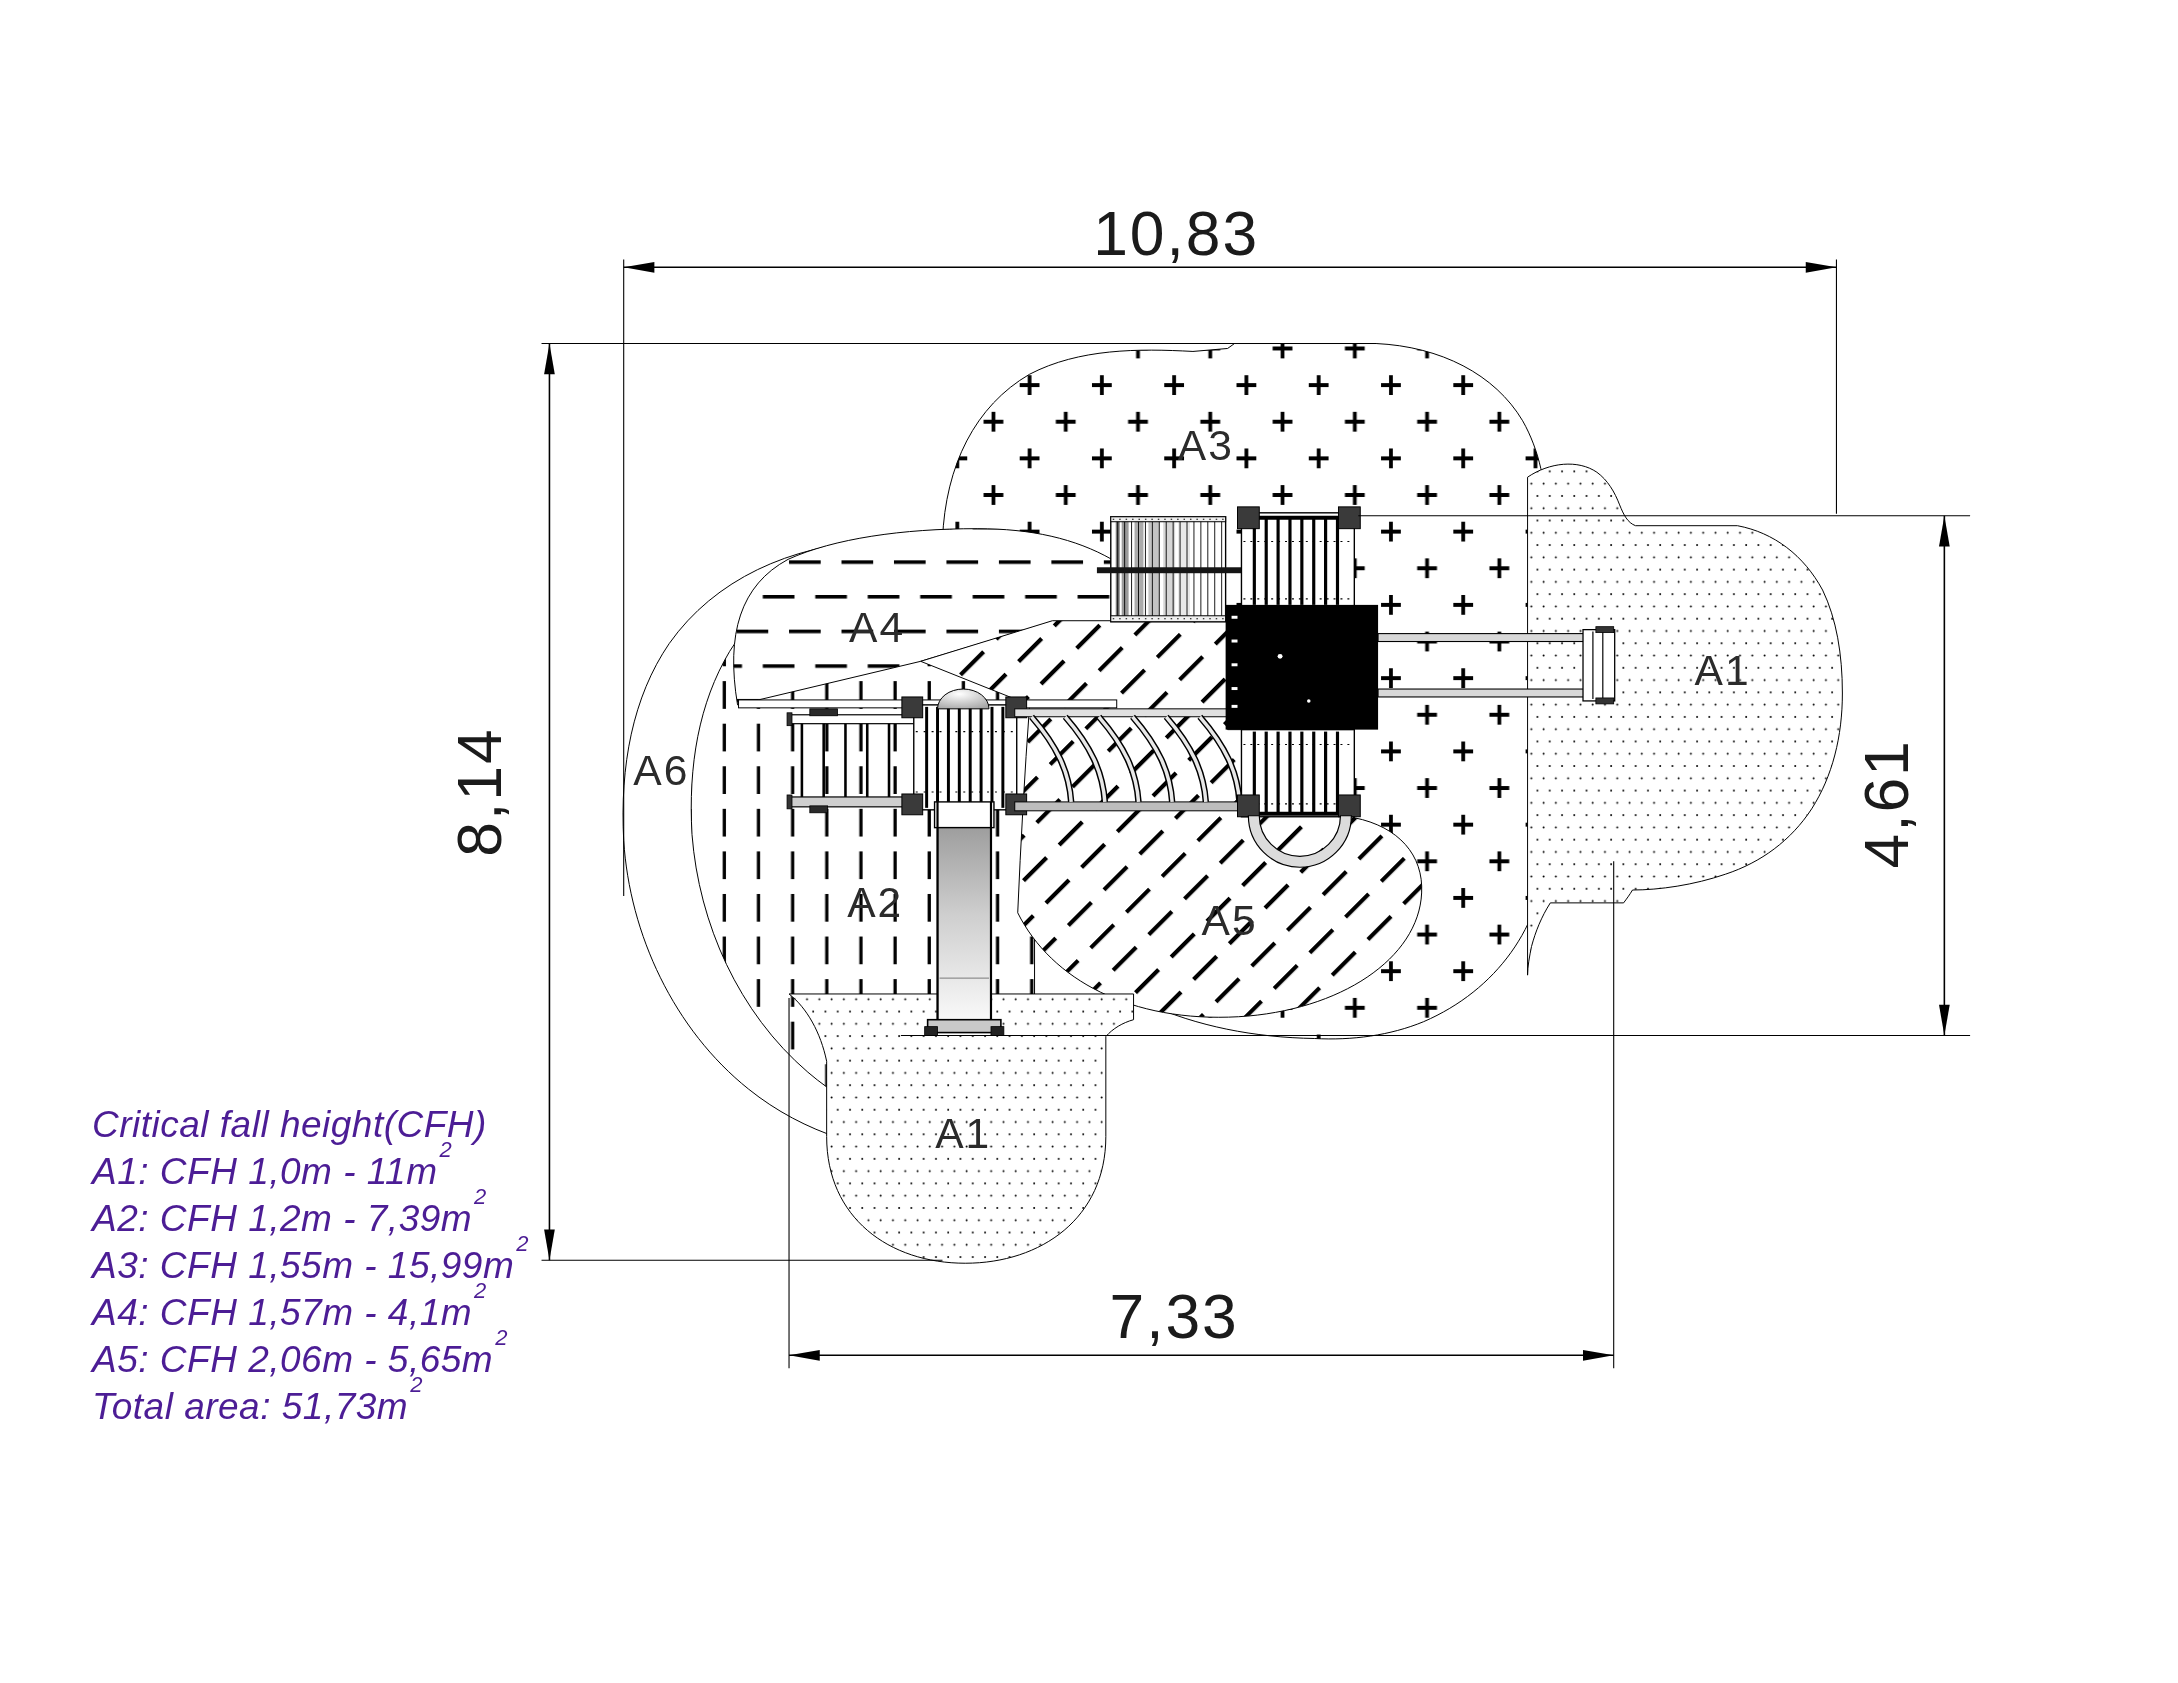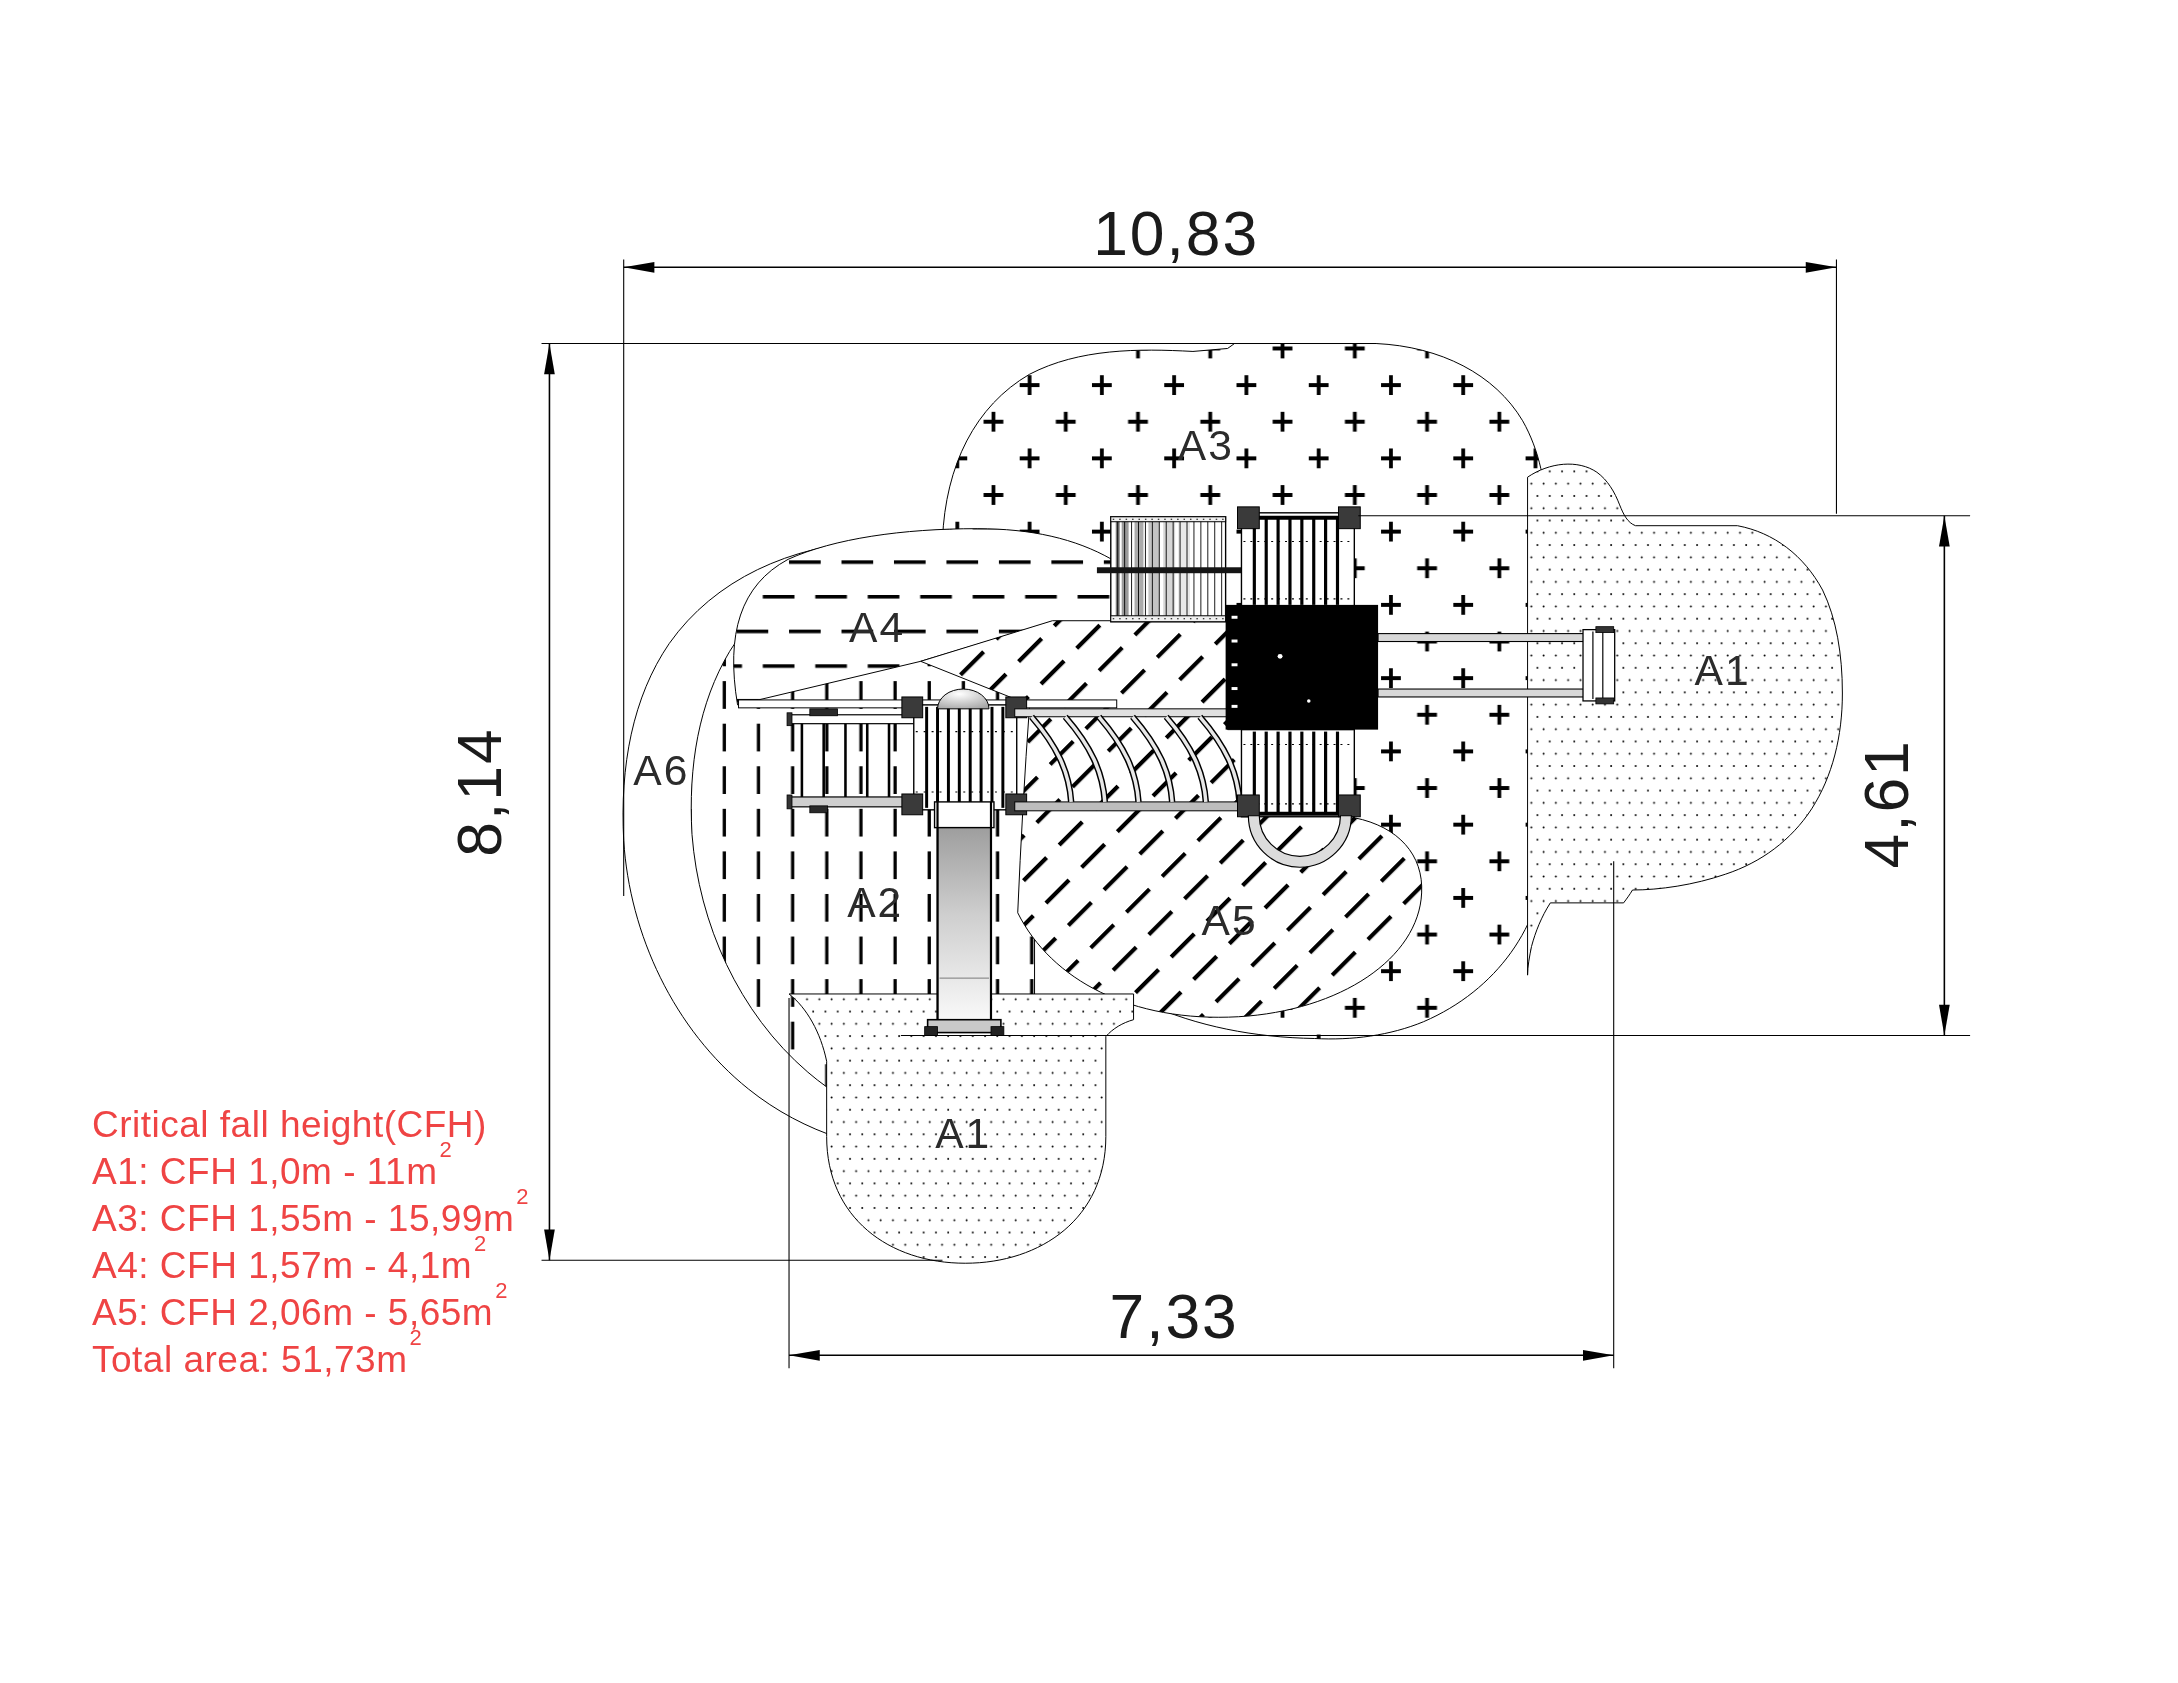--- a/index.html
+++ b/index.html
@@ -2,21 +2,21 @@
 <html><head>
 <meta charset="utf-8">
 <style>
   html,body{margin:0;padding:0;background:#fff;}
   #stage{position:relative;width:2008px;height:1683px;background:#fff;overflow:hidden;
          font-family:"Liberation Sans", sans-serif;}
   #plan-svg{position:absolute;left:0;top:0;}
   .dim-text{font-size:63px;fill:#1b1b1b;letter-spacing:2px;}
   .area-text{font-size:43px;fill:#2b2b2b;letter-spacing:2px;}
   .legend{position:absolute;left:92px;top:1101px;font-size:37px;line-height:47px;
-          color:#ef4444;letter-spacing:0.5px;white-space:nowrap;}
+          color:#4c1d95;letter-spacing:0.5px;white-space:nowrap;font-style:italic;}
   .legend sup{font-size:22px;line-height:0;position:relative;top:-14px;left:2px;}
 </style>
 </head>
 <body>
 
 <div id="stage">
 
 <svg id="plan-svg" width="2178" height="1683" viewBox="0 0 2200 1700" xmlns="http://www.w3.org/2000/svg">
   <defs>
 
@@ -305,20 +305,21 @@
     <text class="area-text" x="884" y="926">A2</text>
     <text class="area-text" x="1242" y="944">A5</text>
     <text class="area-text" x="1740" y="692">A1</text>
     <text class="area-text" x="973" y="1160">A1</text>
   </g>
 </svg>
 
 <div class="legend">
   <div><span>Critical fall height(CFH)</span></div>
   <div><span>A1: CFH 1,0m - 11m</span><sup>2</sup></div>
+  <div><span>A2: CFH 1,2m - 7,39m</span><sup>2</sup></div>
   <div><span>A3: CFH 1,55m - 15,99m</span><sup>2</sup></div>
   <div><span>A4: CFH 1,57m - 4,1m</span><sup>2</sup></div>
   <div><span>A5: CFH 2,06m - 5,65m</span><sup>2</sup></div>
   <div><span>Total area: 51,73m</span><sup>2</sup></div>
 </div>
 
 </div>
 
 
 </body></html>

